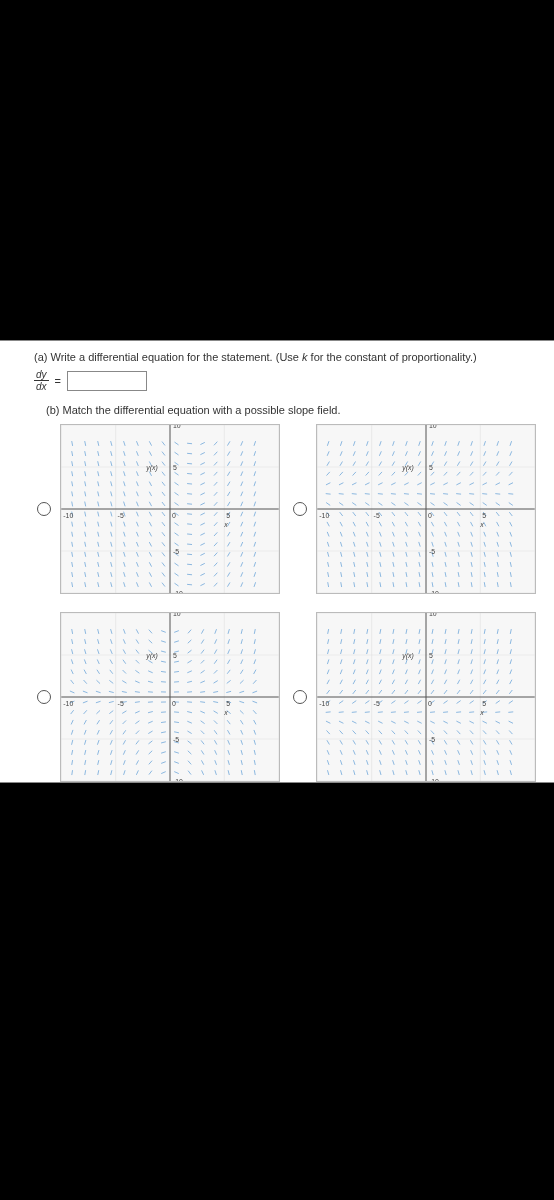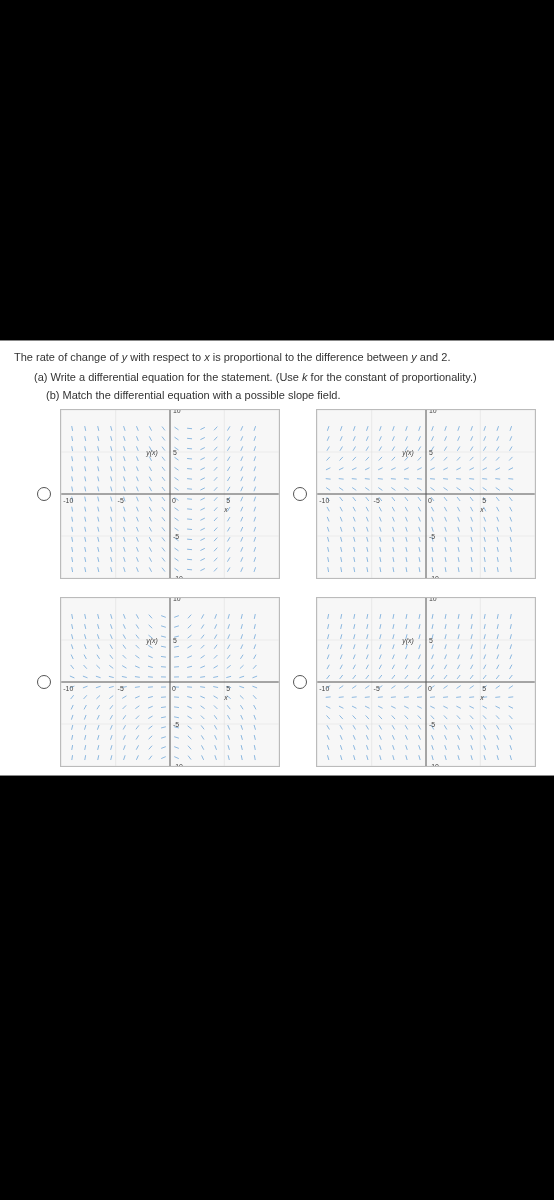--- a/index.html
+++ b/index.html
@@ -75,28 +75,33 @@
     .bottom-black { flex: 1; background: #000; min-height: 300px; }
   </style>
 </head>
 <body>
 
 <div class="screen-wrap">
   <div class="top-black"></div>
 
   <div class="content-area">
 
-    <div class="prompt-line">
-      <span>The rate of change of </span><span class="italic">y</span><span> with respect to </span><span class="italic">x</span><span> is proportional to the difference between </span><span class="italic">y</span><span> and </span><span>2</span><span>.</span>
-    </div>
 
     <div class="sub-a">
       <span>(a) Write a differential equation for the statement. (Use </span><span class="italic">k</span><span> for the constant of proportionality.)</span>
     </div>
 
+    <div class="eq-row">
+      <span class="frac">
+        <span class="num">dy</span>
+        <span class="den">dx</span>
+      </span>
+      <span>=</span>
+      <input type="text" class="eq-input" value="" style="">
+    </div>
 
     <div class="sub-b">(b) Match the differential equation with a possible slope field.</div>
 
     <div class="plot-grid">
 
       <div class="radio-cell">
           <div class="radio"></div>
         </div>
       <div class="plot">
           <svg viewBox="0 0 220 170">

